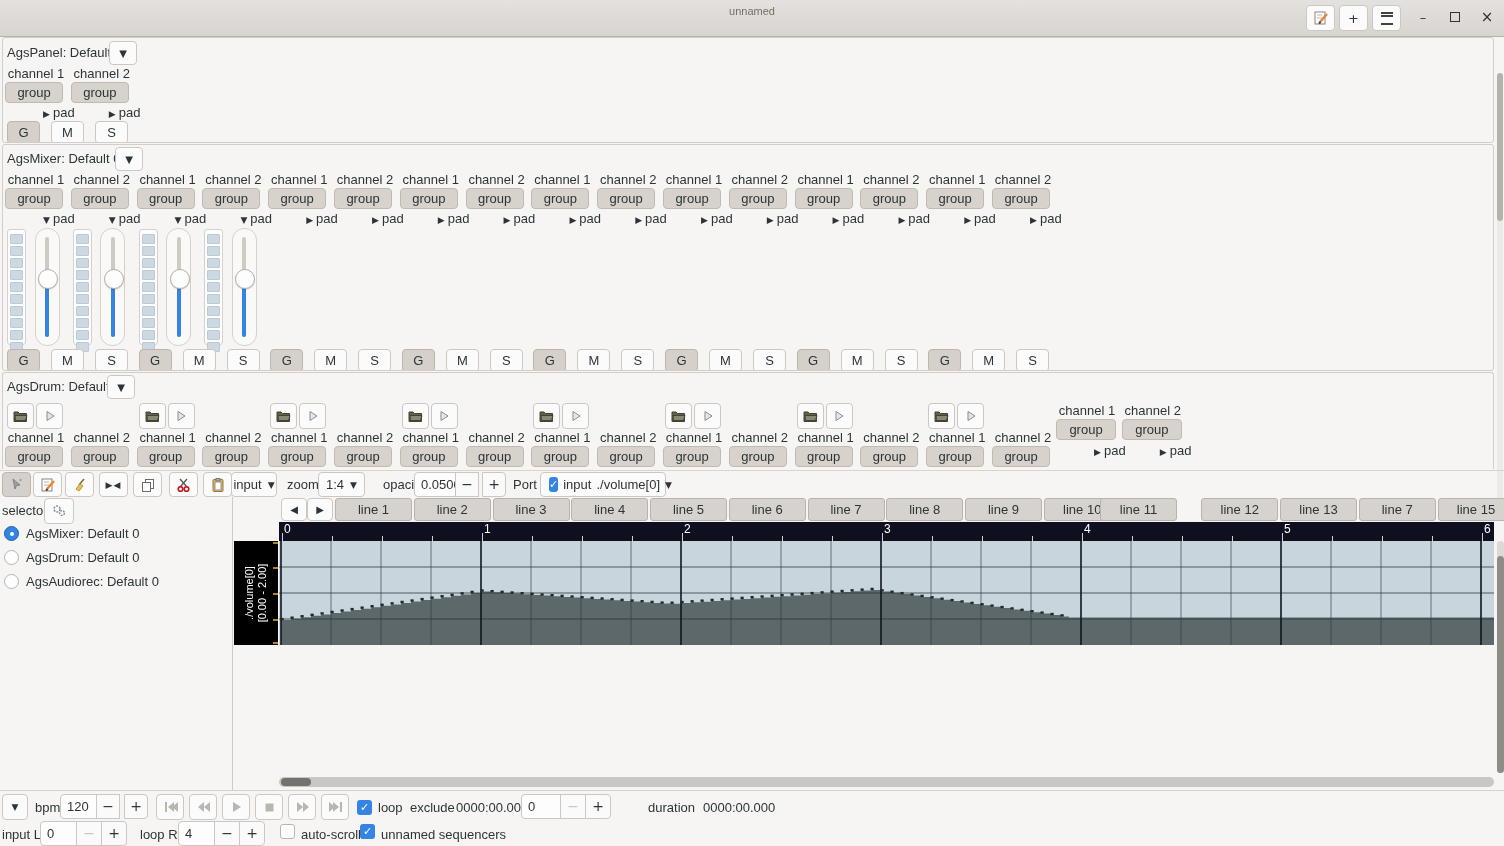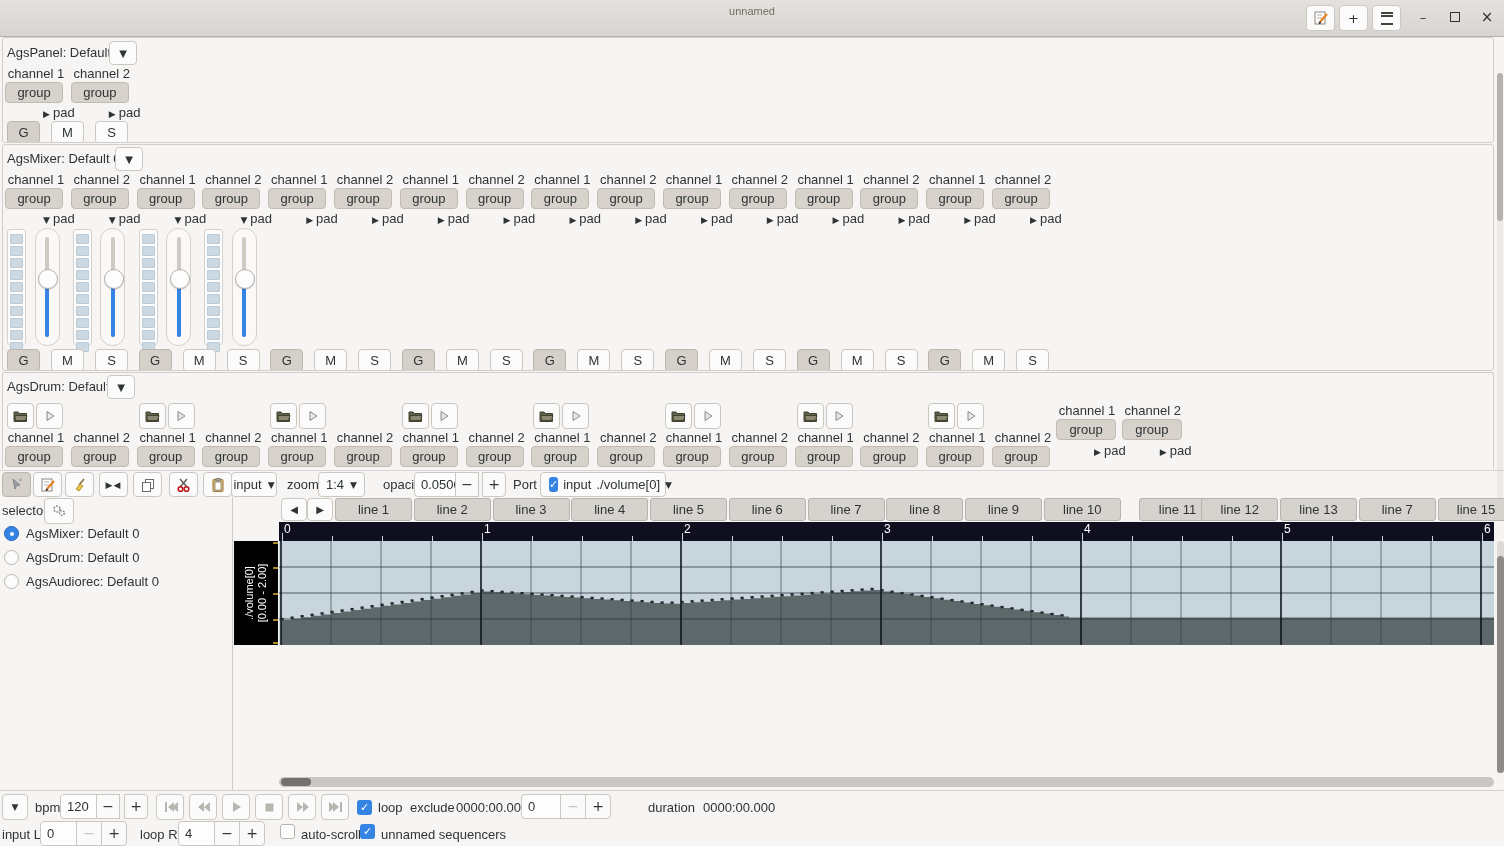--- a/index.html
+++ b/index.html
@@ -511,21 +511,21 @@
       <div class="tab" style="left: 102px; width: 77px;">line 1</div>
       <div class="tab" style="left: 180.75px; width: 77px;">line 2</div>
       <div class="tab" style="left: 259.5px; width: 77px;">line 3</div>
       <div class="tab" style="left: 338.25px; width: 77px;">line 4</div>
       <div class="tab" style="left: 417px; width: 77px;">line 5</div>
       <div class="tab" style="left: 495.75px; width: 77px;">line 6</div>
       <div class="tab" style="left: 574.5px; width: 77px;">line 7</div>
       <div class="tab" style="left: 653.25px; width: 77px;">line 8</div>
       <div class="tab" style="left: 732px; width: 77px;">line 9</div>
       <div class="tab" style="left: 810.75px; width: 77px;">line 10</div>
-      <div class="tab" style="left: 906px; width: 77px;">line 11</div>
+      <div class="tab" style="left: 867px; width: 77px;">line 11</div>
       <div class="tab" style="left: 968.25px; width: 77px;">line 12</div>
       <div class="tab" style="left: 1047px; width: 77px;">line 13</div>
       <div class="tab" style="left: 1125.75px; width: 77px;">line 7</div>
       <div class="tab" style="left: 1204.5px; width: 77px;">line 15</div>
     </div>
   <div id="ruler" class="abs">
       <div class="rtick" style="left: 3px; height: 8px;"></div>
       <div class="rtick" style="left: 53px; height: 5px;"></div>
       <div class="rtick" style="left: 103px; height: 5px;"></div>
       <div class="rtick" style="left: 153px; height: 5px;"></div>

